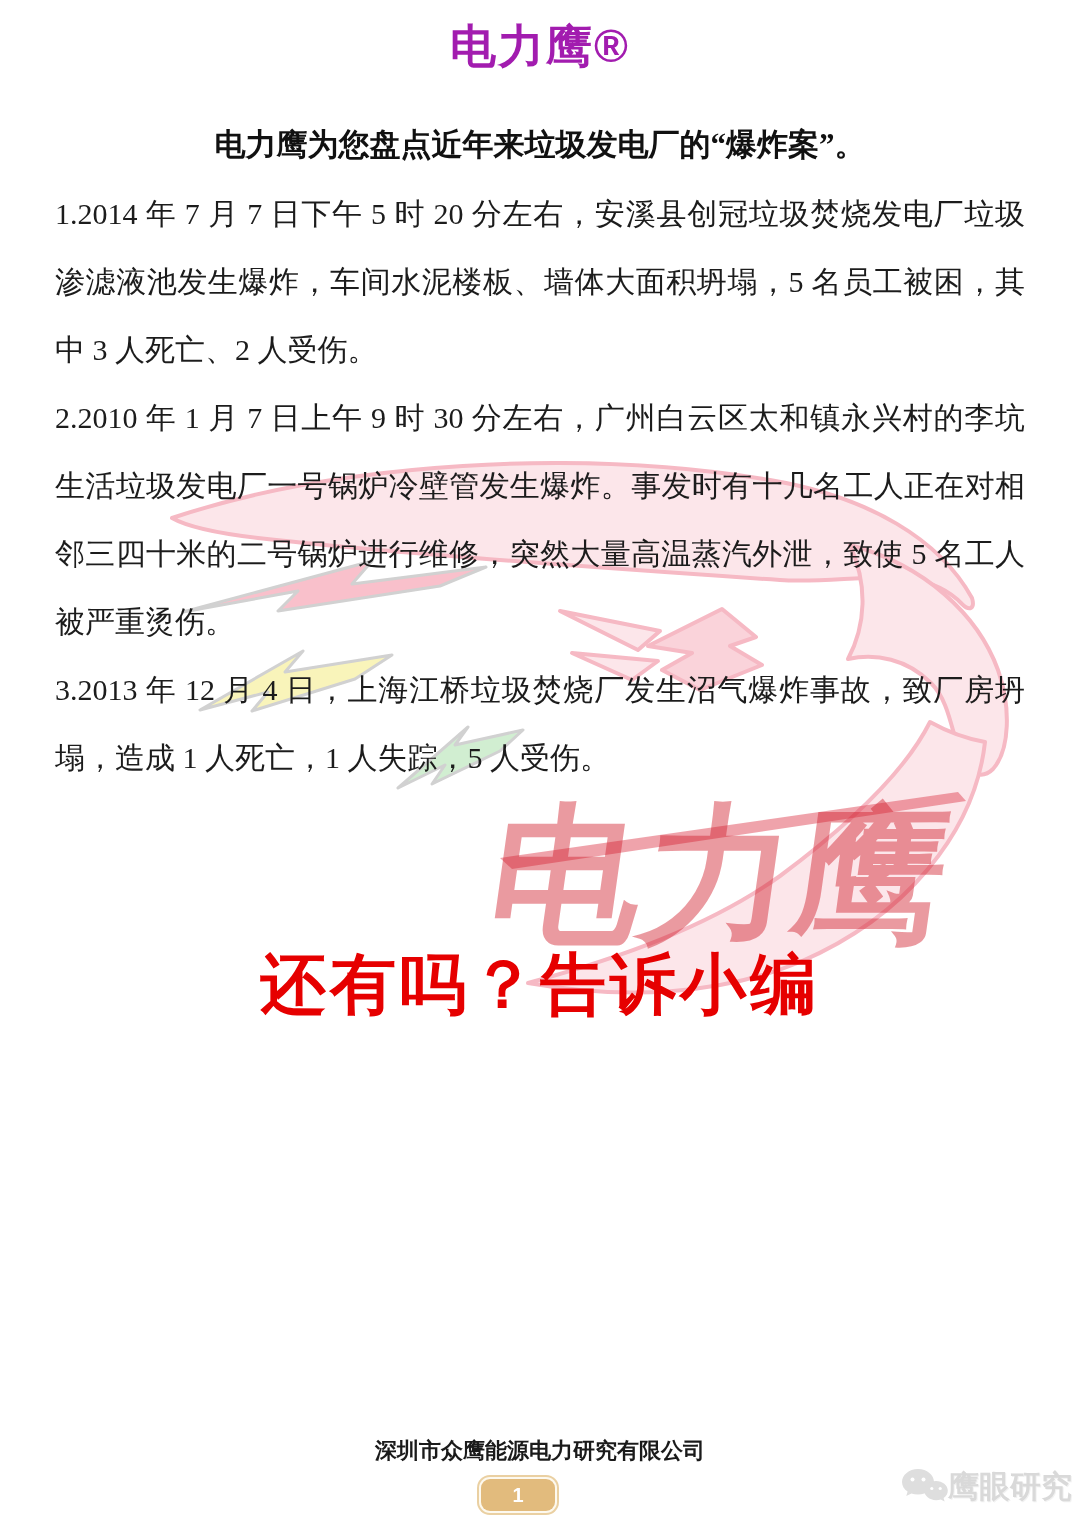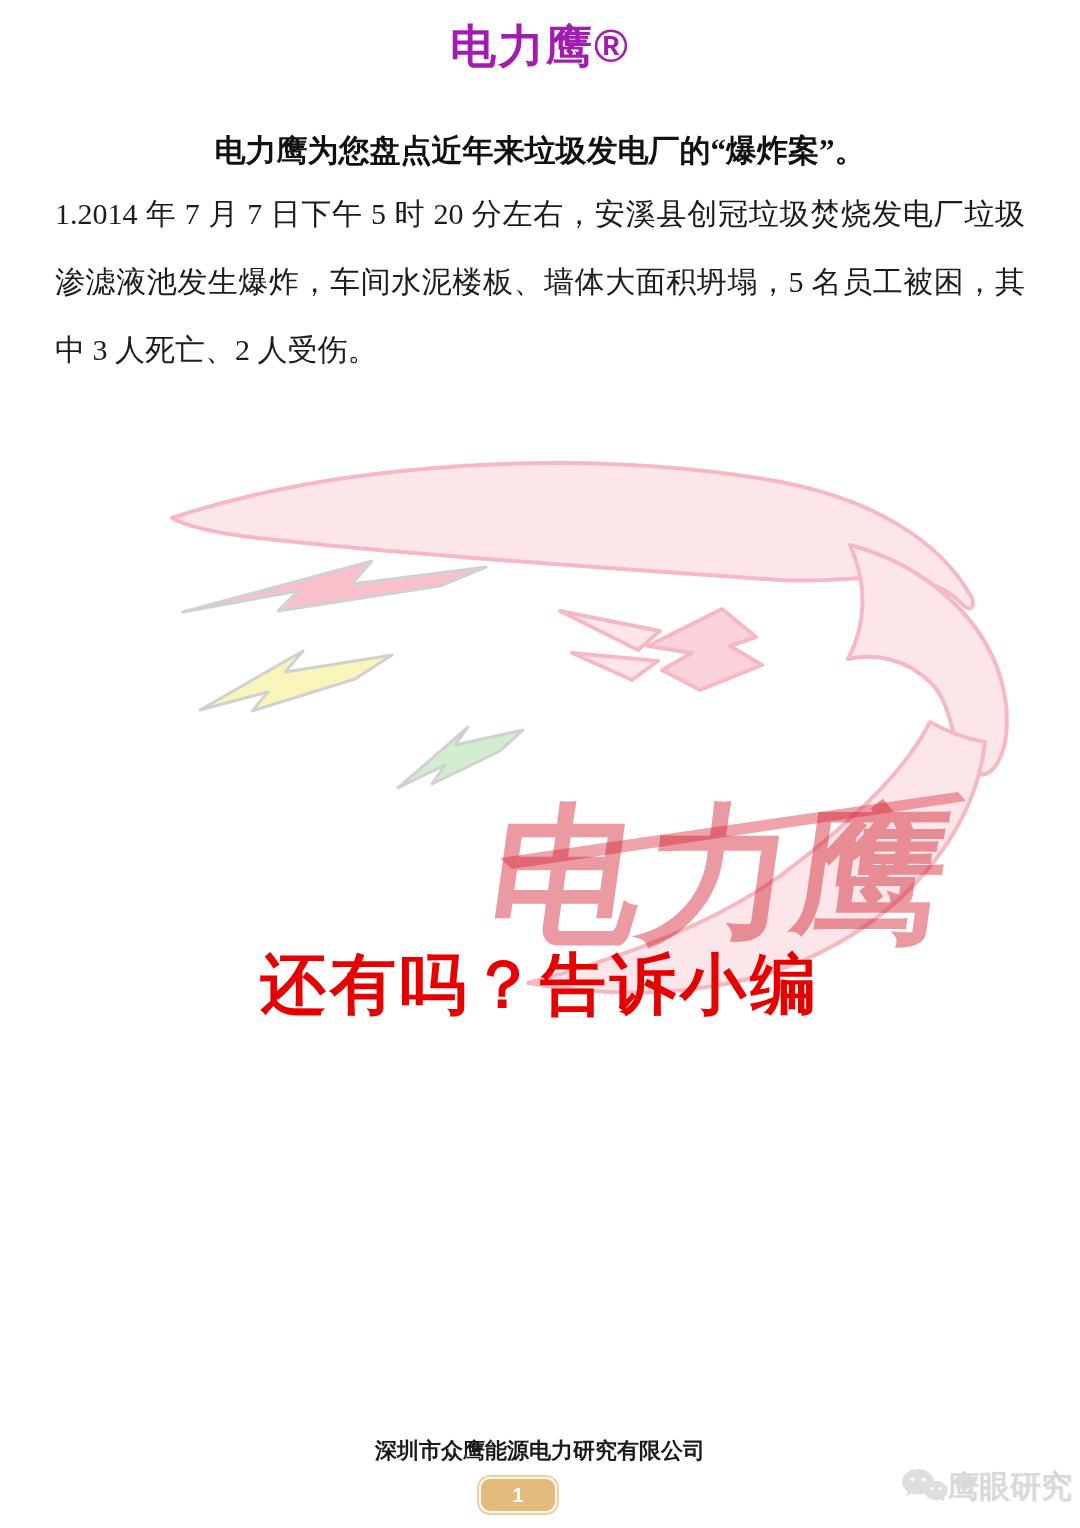--- a/index.html
+++ b/index.html
@@ -6,21 +6,21 @@
   .page{position:relative;width:1080px;height:1528px;background:#ffffff;overflow:hidden;
         font-family:"Liberation Serif", serif;}
   
   .eagle-svg{position:absolute;left:0;top:0;width:1080px;height:1528px;z-index:0;pointer-events:none;}
   .logo-wm{position:absolute;left:492px;top:800px;z-index:0;
            font-family:"Liberation Sans", sans-serif;font-weight:bold;font-size:150px;line-height:1;
            letter-spacing:2px;color:rgba(208,32,44,0.45);transform:skewX(-8deg);pointer-events:none;}
   
   .title{position:absolute;top:16px;left:0;width:100%;margin:0;text-align:center;z-index:1;
          font-family:"Liberation Sans", sans-serif;font-weight:bold;font-size:46px;color:#a21caf;letter-spacing:2px;}
-  .heading{position:absolute;top:130px;left:0;width:100%;margin:0;text-align:center;z-index:1;
+  .heading{position:absolute;top:124px;left:0;width:100%;margin:0;text-align:center;z-index:1;
            font-family:"Liberation Serif", serif;font-weight:bold;font-size:31px;color:#111;}
   .bodytext{position:absolute;top:180px;left:55px;right:55px;z-index:1;
             font-size:30px;color:#1c1c1c;text-align:justify;}
   .bodytext p{margin:0;line-height:68px;}
   .cta{position:absolute;top:940px;left:0;width:100%;text-align:center;z-index:2;
        font-family:"Liberation Serif", serif;font-weight:bold;font-size:66px;letter-spacing:4px;color:#e60000;}
   .footer-company{position:absolute;top:1436px;left:0;width:100%;text-align:center;z-index:1;
                   font-family:"Liberation Sans", sans-serif;font-weight:bold;font-size:22px;color:#1a1a1a;}
   .page-badge{position:absolute;top:1479px;left:481px;width:74px;height:32px;z-index:1;
               background:#e2bb7d;border-radius:9px;text-align:center;line-height:32px;
@@ -76,20 +76,22 @@
   </svg>
 
   <div class="logo-wm">电力鹰</div>
 
   <h1 class="title">电力鹰®</h1>
 
   <h2 class="heading">电力鹰为您盘点近年来垃圾发电厂的“爆炸案”。</h2>
 
   <div class="bodytext">
     <p>1.2014 年 7 月 7 日下午 5 时 20 分左右，安溪县创冠垃圾焚烧发电厂垃圾渗滤液池发生爆炸，车间水泥楼板、墙体大面积坍塌，5 名员工被困，其中 3 人死亡、2 人受伤。</p>
+    <p>2.2010 年 1 月 7 日上午 9 时 30 分左右，广州白云区太和镇永兴村的李坑生活垃圾发电厂一号锅炉冷壁管发生爆炸。事发时有十几名工人正在对相邻三四十米的二号锅炉进行维修，突然大量高温蒸汽外泄，致使 5 名工人被严重烫伤。</p>
+    <p>3.2013 年 12 月 4 日，上海江桥垃圾焚烧厂发生沼气爆炸事故，致厂房坍塌，造成 1 人死亡，1 人失踪，5 人受伤。</p>
   </div>
 
   <div class="cta">还有吗？告诉小编</div>
 
   <div class="footer-company">深圳市众鹰能源电力研究有限公司</div>
 
   <div class="page-badge">
     <span>1</span>
   </div>
 

